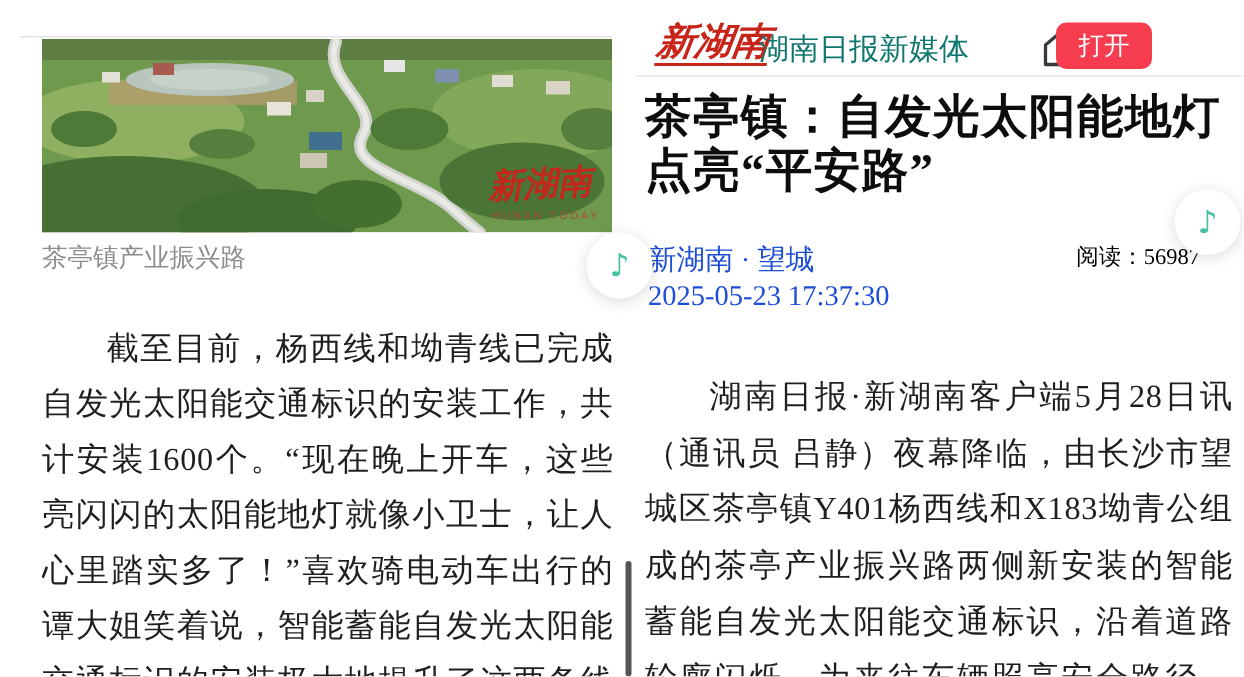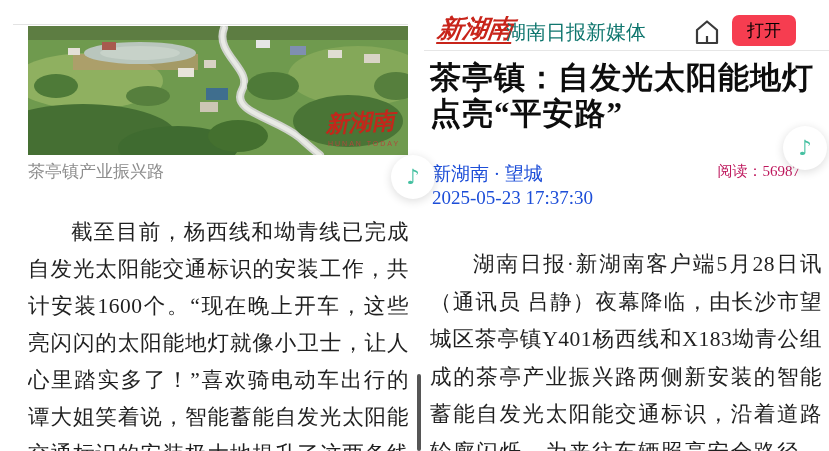--- a/index.html
+++ b/index.html
@@ -20,33 +20,33 @@
               text-indent:2em; letter-spacing:.5px; overflow:hidden; }
   .body-left  { left:28px;  top:214px; width:381px; height:237px; line-height:37px; }
   .body-right { left:430px; top:246px; width:392px; height:205px; line-height:37.5px; }
 
   
   .brand-logo { position:absolute; left:438px; top:16px; font-size:25px; font-weight:bold;
                 font-style:italic; color:#c8241a; transform:skewX(-8deg);
                 border-bottom:2px solid #c8241a; padding-bottom:1px; line-height:1; }
   .brand-text { position:absolute; left:506px; top:19px; font-size:20px; color:#0f766e; }
   .home-btn { position:absolute; left:692px; top:17px; width:30px; height:30px; cursor:pointer; }
-  .open-btn { position:absolute; left:732px; top:15px; width:64px; height:31px;
-              background:#f63d50; color:#000000; border:none; border-radius:7px;
+  .open-btn { position:absolute; left:704px; top:15px; width:64px; height:31px;
+              background:#f63d50; color:#ffffff; border:none; border-radius:7px;
               font-size:17px; font-family:"Liberation Sans",sans-serif; line-height:31px;
               text-align:center; cursor:pointer; }
   .header-rule { position:absolute; left:424px; top:50px; width:405px; height:1px; background:#e6e6e6; }
 
   
   .title { position:absolute; left:430px; top:60px; width:398px; font-size:31px;
            font-weight:bold; line-height:36px; color:#0d0d0d; letter-spacing:1px; }
   .byline { position:absolute; left:432px; top:162px; width:368px; display:flex;
             justify-content:space-between; align-items:flex-start; }
   .byline .meta { font-size:19px; color:#1d4ed8; line-height:24px; }
-  .read-count { font-size:15px; color:#be185d; }
+  .read-count { font-size:15px; color:#000000; }
 
   
   .music-btn { position:absolute; width:44px; height:44px; border-radius:50%;
                background:#ffffff; box-shadow:0 2px 10px rgba(0,0,0,.14);
                display:flex; align-items:center; justify-content:center; cursor:pointer; z-index:5; }
   .music-btn span { font-size:21px; color:#45c0a1; line-height:1;
                     font-family:"DejaVu Sans",sans-serif; }
   .music-mid   { left:391px; top:155px; }
   .music-right { left:783px; top:126px; }
   .scroll-indicator { position:absolute; left:417px; top:374px; width:4px; height:77px;

